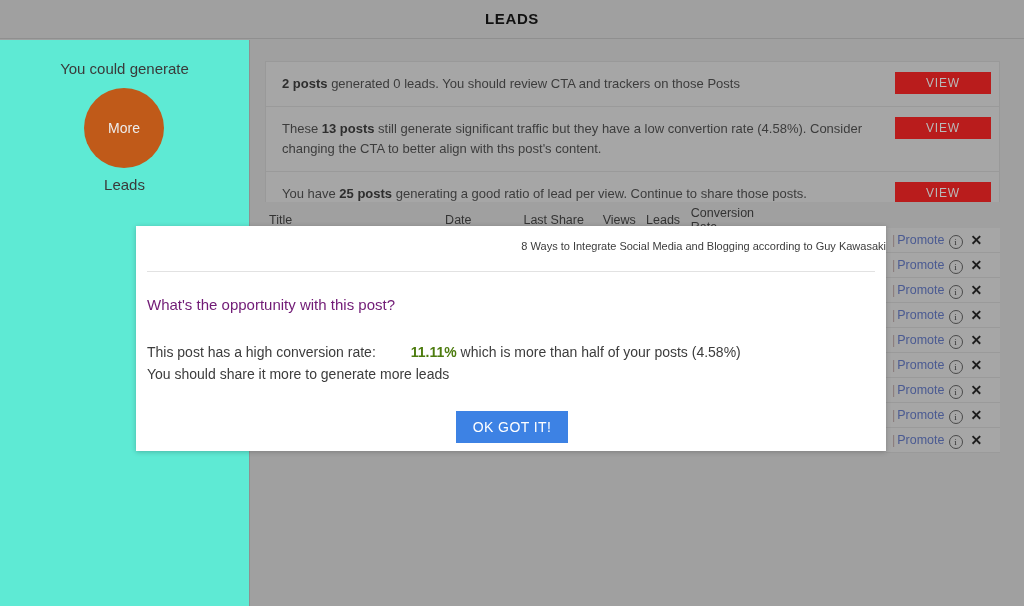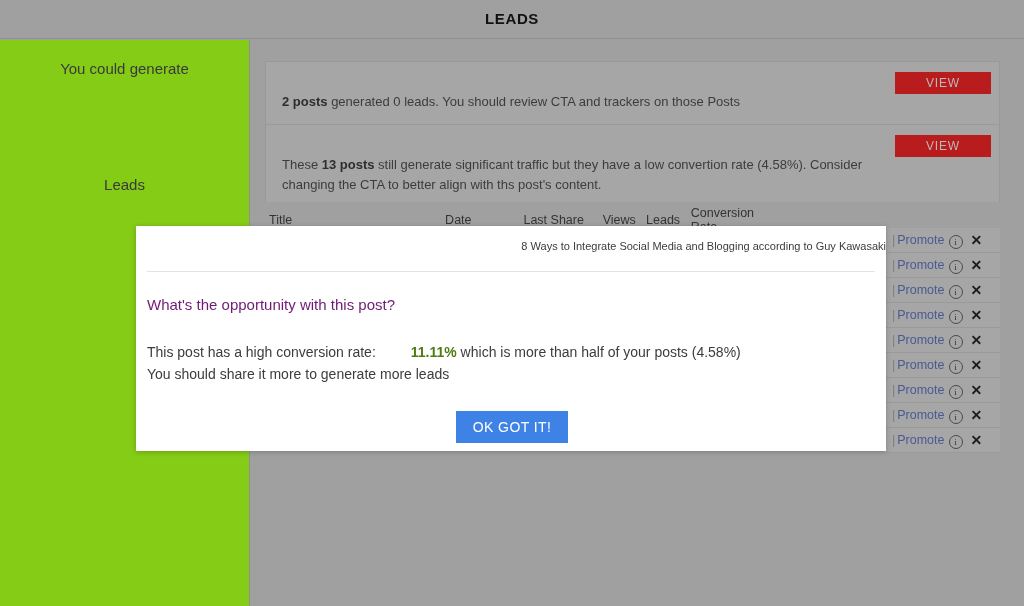--- a/index.html
+++ b/index.html
@@ -36,21 +36,21 @@
     letter-spacing: 0.6px;
     color: #111;
   }
 
   
   #sidebar {
     position: absolute;
     left: 0; top: 40px;
     width: 250px;
     height: 566px;
-    background: #84cc16;
+    background: #5eead4;
     border-right: 1px solid #8f8f8f;
     box-sizing: border-box;
   }
   #gauge-caption-top {
     position: absolute;
     left: 0; top: 20px;
     width: 249px;
     text-align: center;
     font-size: 15px;
     color: #3a3a3a;
@@ -101,21 +101,20 @@
     min-height: 40px;
     border-bottom: 1px solid #9a9a9a;
     padding: 12px 130px 12px 16px;
     box-sizing: border-box;
   }
   .notification-row:last-child { border-bottom: none; }
   .notification-text {
     font-size: 13px;
     line-height: 20px;
     color: #3c3c3c;
-    margin-top: 18px;
   }
   .notification-text b { font-weight: bold; color: #2e2e2e; }
   .notification-action {
     position: absolute;
     right: 8px; top: 10px;
     width: 96px;
     height: 22px;
     background: #b91c1c;
     color: #b9b9b9;
     font-size: 12px;
@@ -277,20 +276,23 @@
 </style>
 </head>
 <body>
 
 <div id="page-header">
   <div id="page-title">LEADS</div>
 </div>
 
 <div id="sidebar">
   <div id="gauge-caption-top">You could generate</div>
+  <div id="gauge-circle">
+    <span id="gauge-circle-label">More</span>
+  </div>
   <div id="gauge-caption-bottom">Leads</div>
 </div>
 
 <div id="main">
 
   <div id="notifications">
 
     <div class="notification-row">
       <div class="notification-text">
         <span></span><b>2 posts</b><span> generated 0 leads. You should review CTA and trackers on those Posts</span>
@@ -299,20 +301,23 @@
     </div>
 
     <div class="notification-row">
       <div class="notification-text">
         <span>These </span><b>13 posts</b><span> still generate significant traffic but they have a low convertion rate (4.58%). Consider changing the CTA to better align with ths post's content.</span>
       </div>
       <button class="notification-action">VIEW</button>
     </div>
 
     <div class="notification-row">
+      <div class="notification-text">
+        <span>You have </span><b>25 posts</b><span> generating a good ratio of lead per view. Continue to share those posts.</span>
+      </div>
       <button class="notification-action">VIEW</button>
     </div>
 
   </div>
 
   <table id="posts-table">
     <thead>
       <tr>
         <th class="col-title">Title</th>
         <th class="col-date">Date</th>

